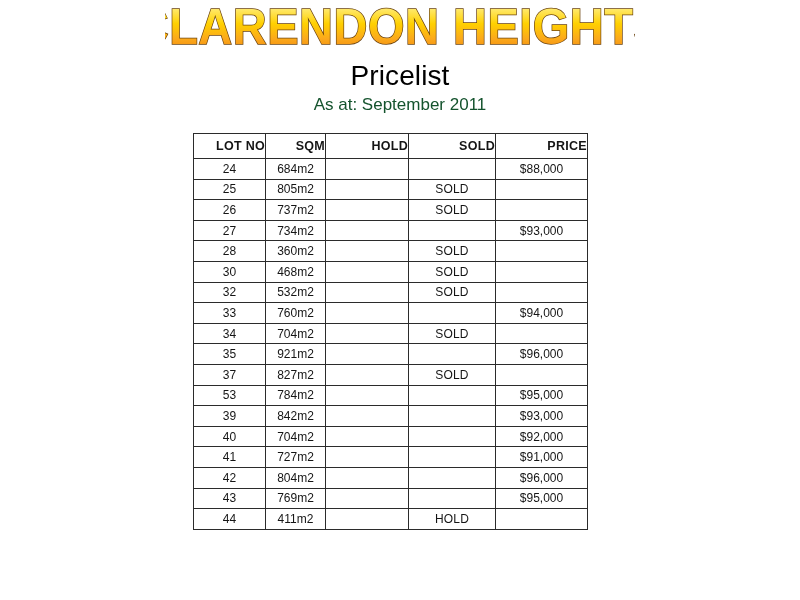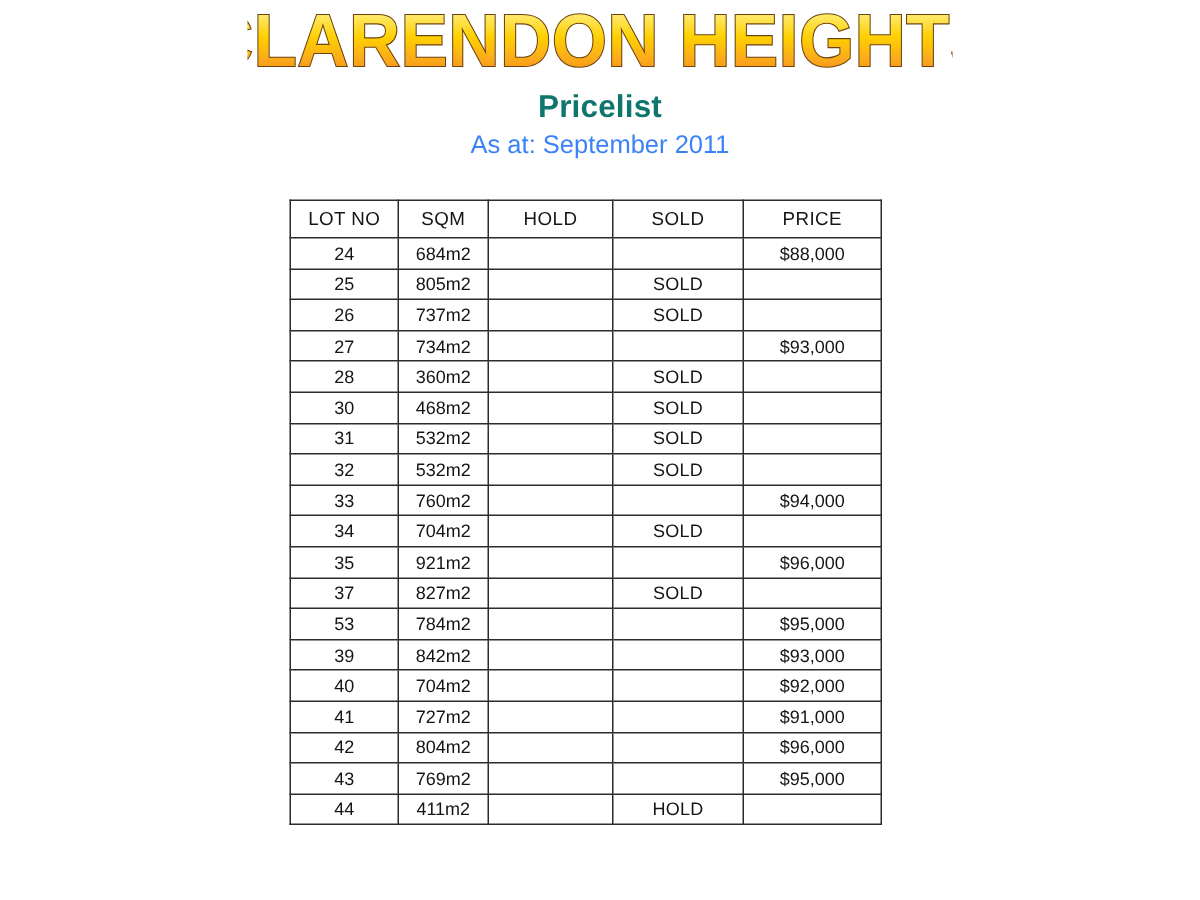--- a/index.html
+++ b/index.html
@@ -27,30 +27,30 @@
     display: block;
     margin: 0 auto;
   }
 
   
   .subtitle-block {
     text-align: center;
     margin-top: 8px;
   }
   .doc-title {
-    font-size: 21px;
-    font-weight: bold;
-    color: #0f766e;
+    font-size: 28px;
+    font-weight: normal;
+    color: #000000;
     letter-spacing: 0.1px;
     line-height: 1.15;
   }
   .doc-date {
     font-size: 17px;
     font-weight: normal;
-    color: #3b82f6;
+    color: #14532d;
     line-height: 1.3;
     margin-top: 2px;
   }
 
   
   .table-wrap {
     position: absolute;
     left: 193px;
     top: 133px;
     width: 394px;
@@ -65,22 +65,23 @@
   table.pricelist td {
     border: 1px solid #2b2b2b;
     text-align: center;
     vertical-align: middle;
     color: #151515;
     padding: 0;
   }
   table.pricelist th {
     height: 24px;
     font-size: 12.5px;
-    font-weight: normal;
+    font-weight: bold;
     letter-spacing: 0.3px;
+    text-align: right;
   }
   table.pricelist td {
     height: 19.6px;
     font-size: 12px;
     font-weight: normal;
   }
   td.cell-sqm,
   td.cell-price {
     font-weight: bold;
   }
@@ -177,27 +178,20 @@
           <td class="cell-price"></td>
         </tr>
         <tr>
           <td class="cell-lot">30</td>
           <td class="cell-sqm">468m2</td>
           <td class="cell-status"></td>
           <td class="cell-status">SOLD</td>
           <td class="cell-price"></td>
         </tr>
         <tr>
-          <td class="cell-lot">31</td>
-          <td class="cell-sqm">532m2</td>
-          <td class="cell-status"></td>
-          <td class="cell-status">SOLD</td>
-          <td class="cell-price"></td>
-        </tr>
-        <tr>
           <td class="cell-lot">32</td>
           <td class="cell-sqm">532m2</td>
           <td class="cell-status"></td>
           <td class="cell-status">SOLD</td>
           <td class="cell-price"></td>
         </tr>
         <tr>
           <td class="cell-lot">33</td>
           <td class="cell-sqm">760m2</td>
           <td class="cell-status"></td>

